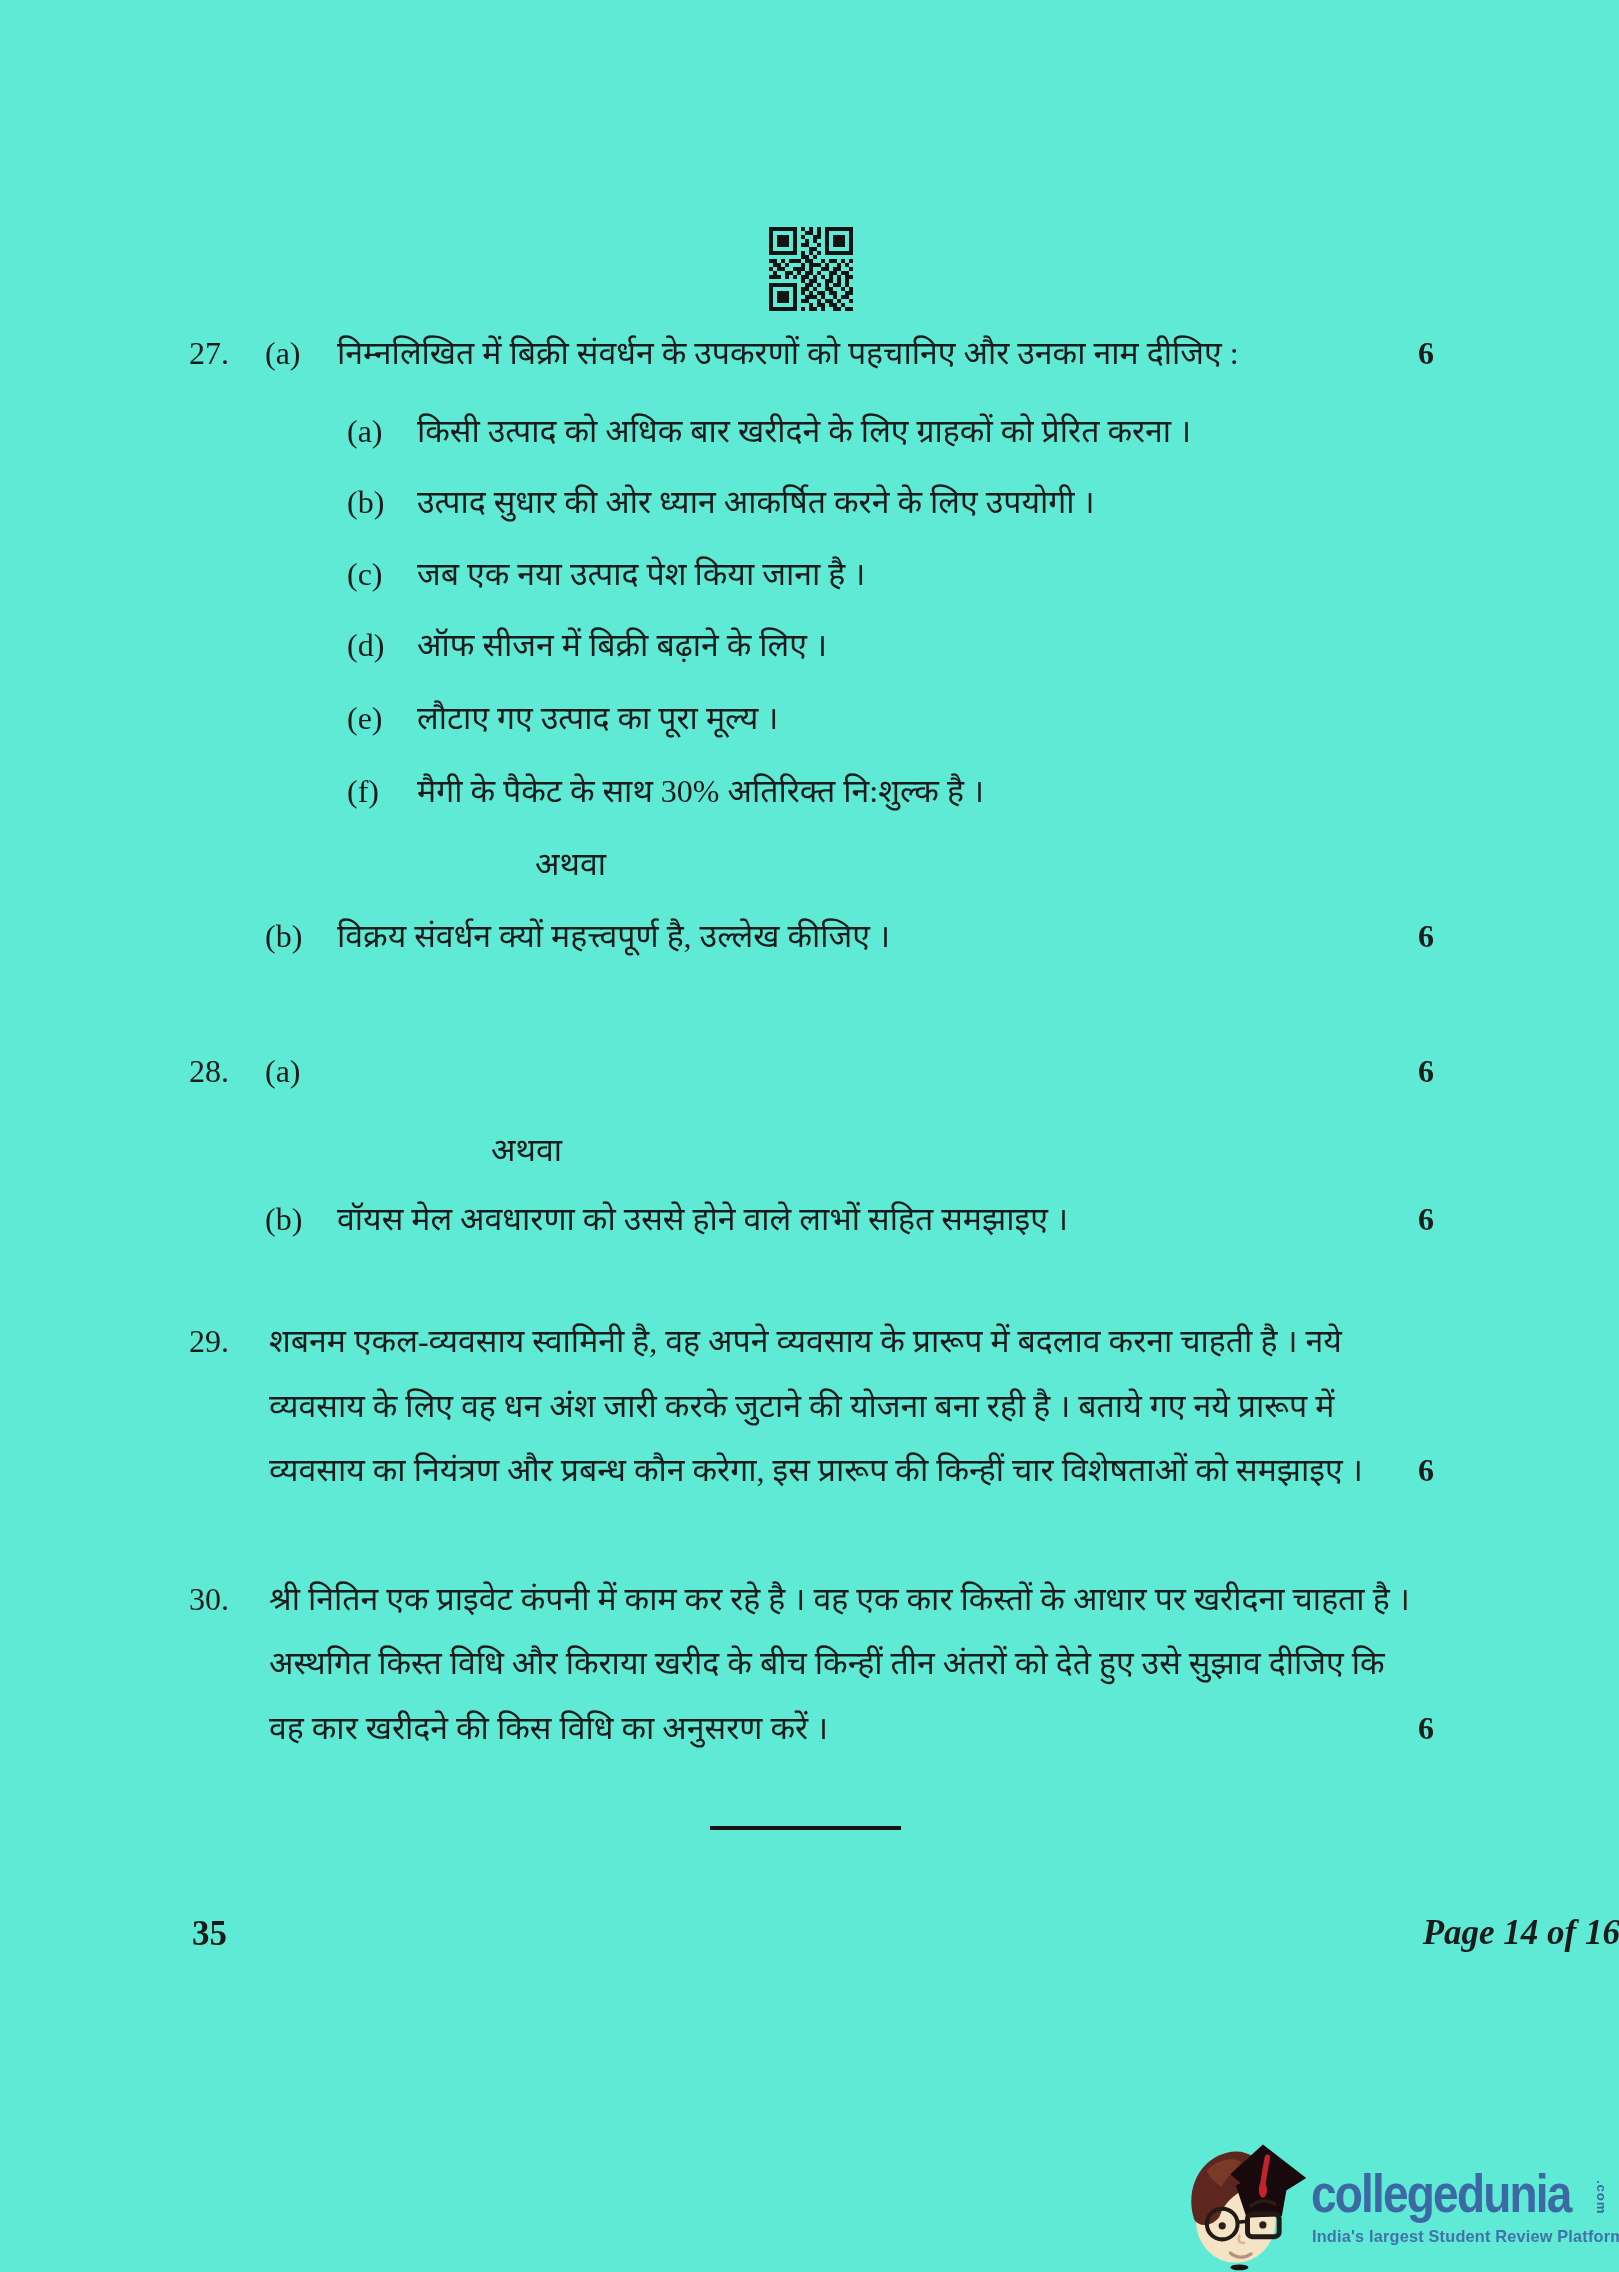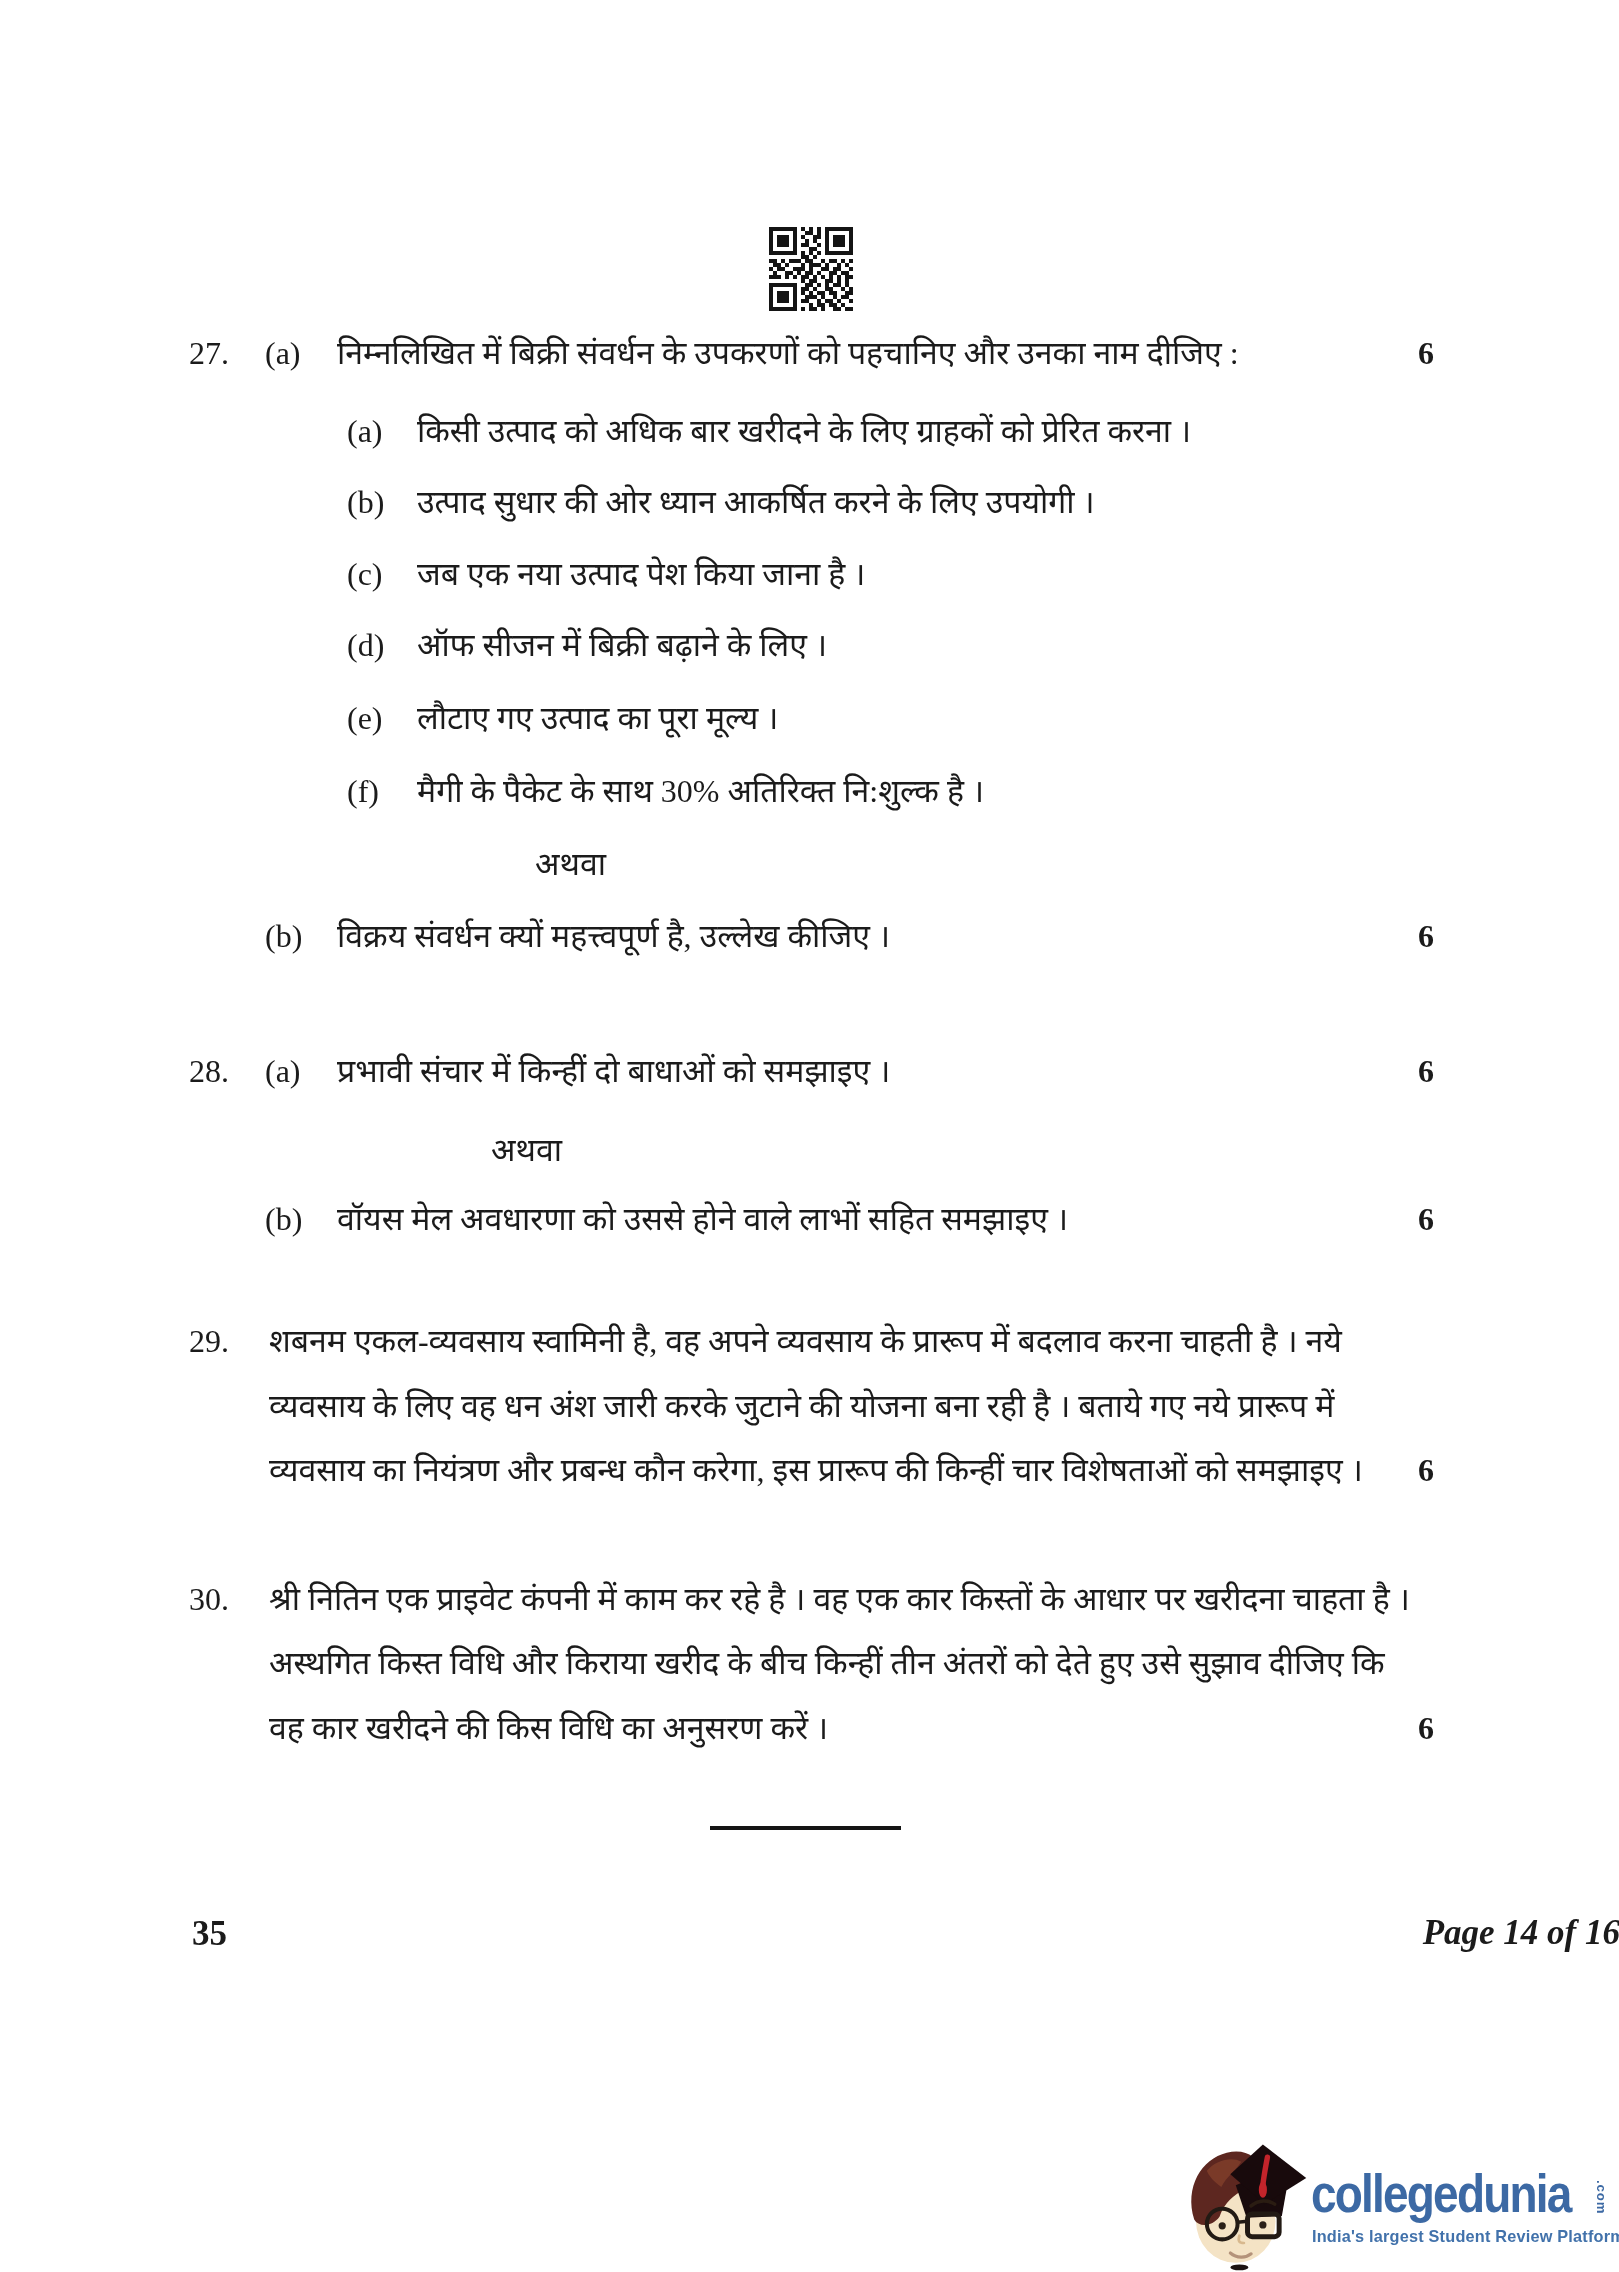--- a/index.html
+++ b/index.html
@@ -1,21 +1,21 @@
 <!DOCTYPE html>
 <html style="font-size:14px"><head>
 <meta charset="utf-8">
 <title>Question Paper — Page 14</title>
 <style>
   html,body { margin:0; padding:0; background:#e8e8e8; }
   .page {
     position:relative;
     width:1620px; height:2273px;
     margin:0 auto;
-    background:#ffffff;
+    background:#5eead4;
     font-family:"Liberation Serif","DejaVu Serif",serif;
     color:#1b1b1b;
     overflow:hidden;
   }
   .row { position:absolute; left:0; width:1620px; height:53px; font-size:32px; line-height:1.15; white-space:nowrap; }
   .qnum   { position:absolute; left:189px; }
   .plabel { position:absolute; left:265px; }
   .ptext  { position:absolute; left:337px;text-align:center; }
   .slabel { position:absolute; left:347px; }
   .stext  { position:absolute; left:417px; }
@@ -323,21 +323,20 @@
 
   <div class="row" style="top:918px">
     <span class="plabel">(b)</span>
     <span class="ptext">विक्रय संवर्धन क्यों महत्त्वपूर्ण है, उल्लेख कीजिए ।</span>
     <span class="marks">6</span>
   </div>
 
   <div class="row" style="top:1053px">
     <span class="qnum">28.</span>
     <span class="plabel">(a)</span>
-    <span class="ptext">प्रभावी संचार में किन्हीं दो बाधाओं को समझाइए ।</span>
     <span class="marks">6</span>
   </div>
 
   <div class="or-divider" style="left:491px; top:1127px">अथवा</div>
 
   <div class="row" style="top:1201px">
     <span class="plabel">(b)</span>
     <span class="ptext">वॉयस मेल अवधारणा को उससे होने वाले लाभों सहित समझाइए ।</span>
     <span class="marks">6</span>
   </div>

